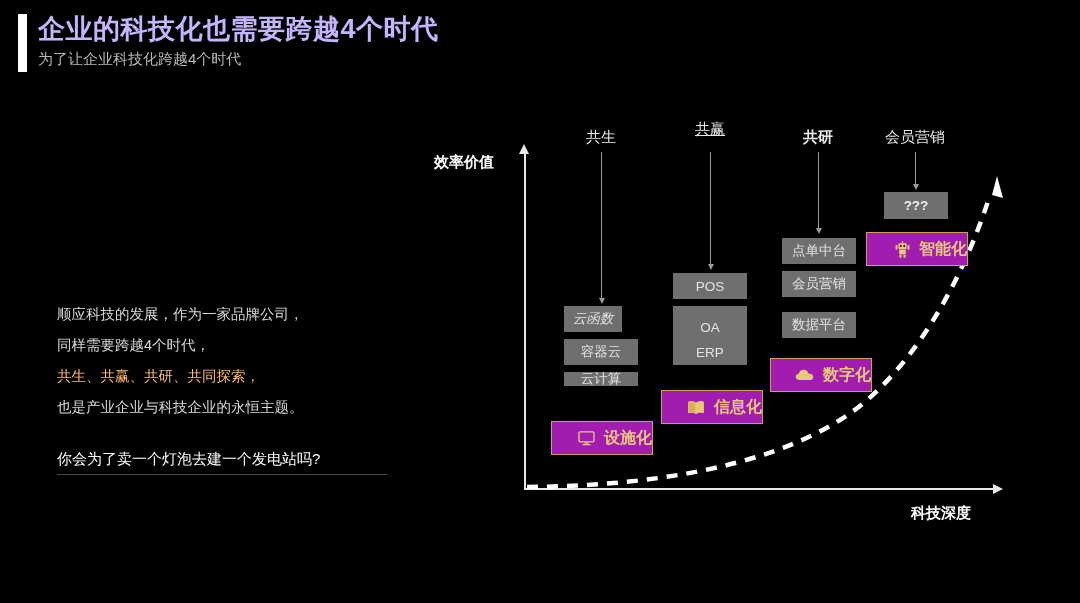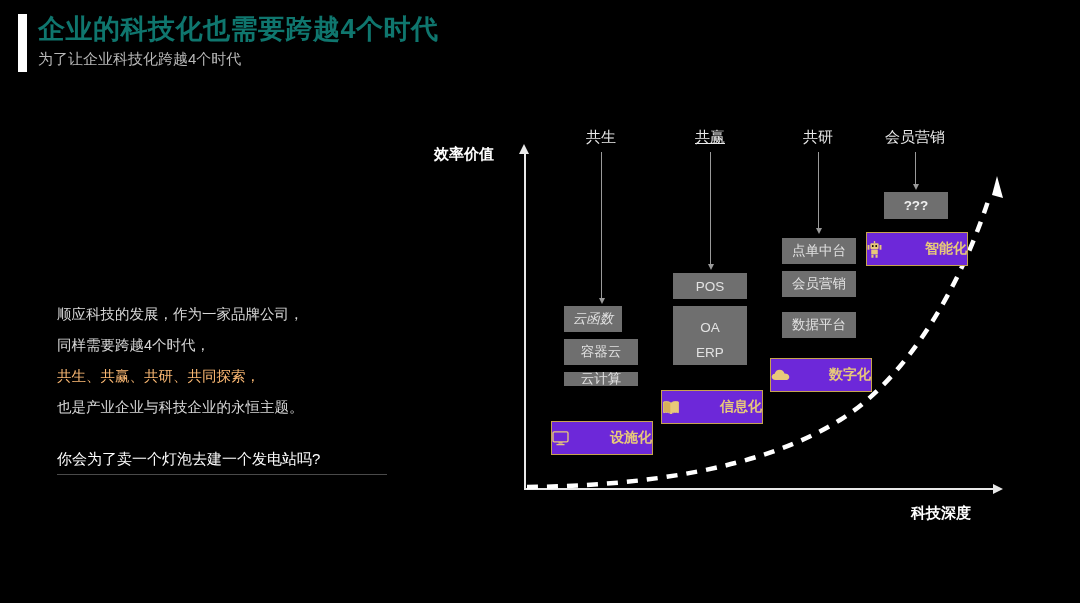--- a/index.html
+++ b/index.html
@@ -12,21 +12,21 @@
   }
   .slide{position:absolute;inset:0;}
 
   
   .hdr-accent{
     position:absolute;left:18px;top:14px;width:9px;height:58px;
     background:#ffffff;
   }
   .hdr-title{
     position:absolute;left:38px;top:11px;
-    font-size:27px;font-weight:bold;color:#0f766e;letter-spacing:.5px;
+    font-size:27px;font-weight:bold;color:#c4b5fd;letter-spacing:.5px;
     white-space:nowrap;
   }
   .hdr-sub{
     position:absolute;left:38px;top:50px;
     font-size:15px;color:#b8b8b8;white-space:nowrap;
   }
 
   
   .copy{position:absolute;left:57px;top:305px;width:360px;}
   .copy p{
@@ -58,21 +58,21 @@
   .axis-x{
     position:absolute;left:524px;top:488px;width:472px;height:1.5px;
     background:#e8e8e8;
   }
   .axis-x-head{
     position:absolute;left:993px;top:483.5px;
     width:0;height:0;border-top:5px solid transparent;border-bottom:5px solid transparent;
     border-left:10px solid #e8e8e8;
   }
   .axis-label-y{
-    position:absolute;left:434px;top:145px;
+    position:absolute;left:434px;top:153px;
     font-size:15px;font-weight:bold;color:#ffffff;white-space:nowrap;
   }
   .axis-label-x{
     position:absolute;left:911px;top:504px;
     font-size:15px;font-weight:bold;color:#ffffff;white-space:nowrap;text-align:center;
   }
 
   
   .col-head{
     position:absolute;font-size:15px;color:#e9e9e9;white-space:nowrap;
@@ -87,23 +87,23 @@
     border-top:6px solid #9a9a9a;transform:translateX(-50%);
   }
 
   
   .box-gray{
     position:absolute;background:#6f6f6f;color:#e2e2e2;
     font-size:13.5px;display:flex;align-items:center;justify-content:center;
     white-space:nowrap;
   }
   .box-gold{
-    position:absolute;border:1.4px solid #c7a44f;background:#6d28d9;
-    color:#e8c97a;font-size:14px;font-weight:bold;
-    display:flex;align-items:center;justify-content:space-between;gap:9px;
+    position:absolute;border:1.4px solid #c7a44f;background:#a21caf;
+    color:#e8c97a;font-size:16px;font-weight:bold;
+    display:flex;align-items:center;justify-content:flex-end;gap:9px;
     white-space:nowrap;
   }
   .box-gold .glyph{display:inline-flex;align-items:center;}
 
   
   .curve{position:absolute;left:0;top:0;width:1080px;height:603px;pointer-events:none;}
 </style>
 </head>
 <body>
 
@@ -131,22 +131,22 @@
 
     <div class="axis-label-y">效率价值</div>
     <div class="axis-label-x">科技深度</div>
 
     <svg class="curve" viewBox="0 0 1080 603">
       <path d="M 527 487 C 640 486, 760 470, 840 420 C 905 380, 960 290, 990 195" fill="none" stroke="#ffffff" stroke-width="4.5" stroke-dasharray="11 9" stroke-linecap="butt"></path>
       <polygon points="997,176 1003,198 992,195" fill="#ffffff"></polygon>
     </svg>
 
     <div class="col-head" style="left:601px;top:128px;">共生</div>
-    <div class="col-head" style="left:710px;top:128px;text-decoration:underline;">共赢</div>
-    <div class="col-head" style="left:818px;top:128px;">共研</div>
+    <div class="col-head" style="left:710px;top:120px;text-decoration:underline;">共赢</div>
+    <div class="col-head" style="left:818px;top:128px;font-weight:bold;">共研</div>
     <div class="col-head" style="left:915px;top:128px;">会员营销</div>
 
     <div class="connector" style="left:601px;top:152px;height:148px;"></div>
     <div class="connector-head" style="left:601.5px;top:298px;"></div>
 
     <div class="connector" style="left:710px;top:152px;height:114px;"></div>
     <div class="connector-head" style="left:710.5px;top:264px;"></div>
 
     <div class="connector" style="left:818px;top:152px;height:78px;"></div>
     <div class="connector-head" style="left:818.5px;top:228px;"></div>

